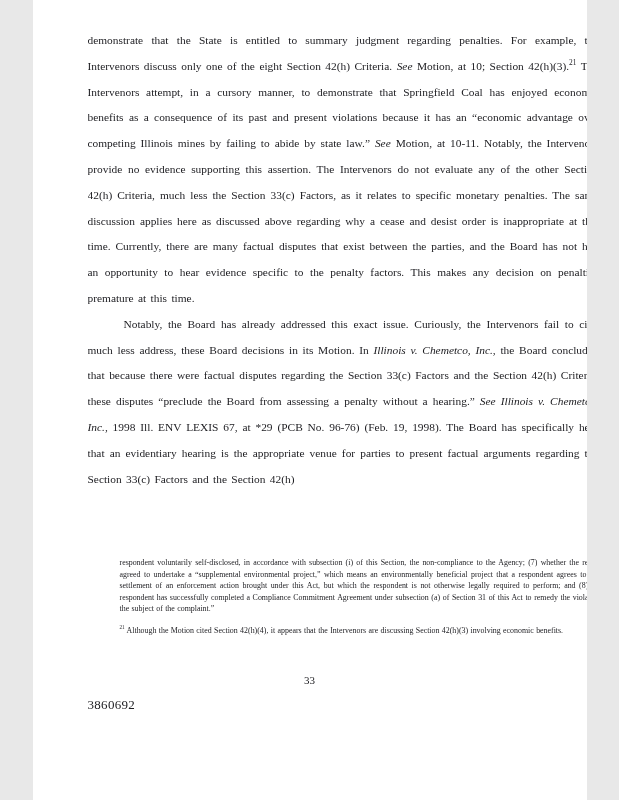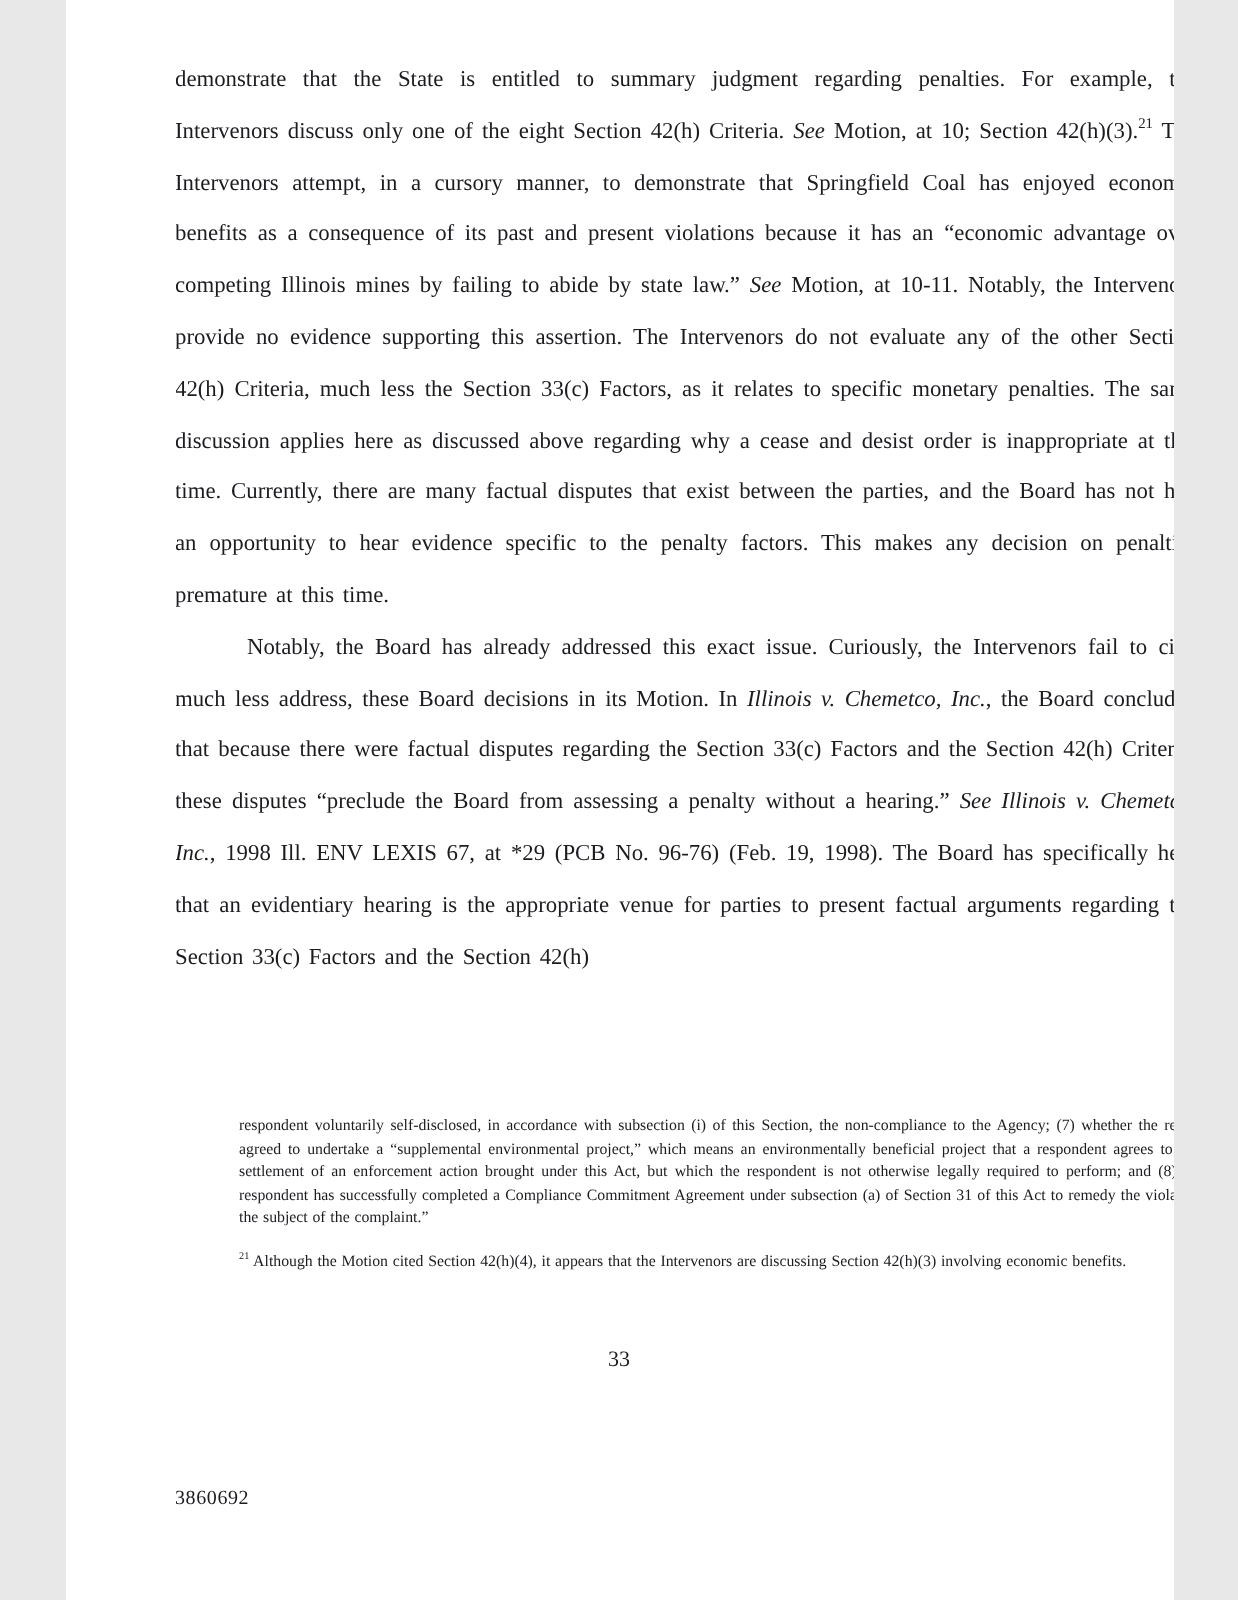--- a/index.html
+++ b/index.html
@@ -46,23 +46,22 @@
     top: 674px;
     left: 0;
     width: 100%;
     text-align: center;
     font-size: 11px;
   }
   .doc-number {
     position: absolute;
     top: 697px;
     left: 55px;
-    font-size: 10px;
+    font-size: 13px;
     letter-spacing: 0.3px;
-    margin-top: 47px;
   }
 </style>
 </head>
 <body>
 
 <div class="page">
 
   <div class="body-text">
     <p><span>demonstrate that the State is entitled to summary judgment regarding penalties.  For example, the Intervenors discuss only one of the eight Section 42(h) Criteria.  </span><span style="font-style: italic;">See</span><span> Motion, at 10; Section 42(h)(3).</span><sup>21</sup><span>  The Intervenors attempt, in a cursory manner, to demonstrate that Springfield Coal has enjoyed economic benefits as a consequence of its past and present violations because it has an “economic advantage over competing Illinois mines by failing to abide by state law.”  </span><span style="font-style: italic;">See</span><span> Motion, at 10-11.  Notably, the Intervenors provide no evidence supporting this assertion.  The Intervenors do not evaluate any of the other Section 42(h) Criteria, much less the Section 33(c) Factors, as it relates to specific monetary penalties.  The same discussion applies here as discussed above regarding why a cease and desist order is inappropriate at this time.  Currently, there are many factual disputes that exist between the parties, and the Board has not had an opportunity to hear evidence specific to the penalty factors.  This makes any decision on penalties premature at this time.</span></p>
     <p class="indented"><span>Notably, the Board has already addressed this exact issue.  Curiously, the Intervenors fail to cite, much less address, these Board decisions in its Motion.  In </span><span style="font-style: italic;">Illinois v. Chemetco, Inc.</span><span>, the Board concluded that because there were factual disputes regarding the Section 33(c) Factors and the Section 42(h) Criteria, these disputes “preclude the Board from assessing a penalty without a hearing.”  </span><span style="font-style: italic;">See Illinois v. Chemetco, Inc.</span><span>, 1998 Ill. ENV LEXIS 67, at *29 (PCB No. 96-76) (Feb. 19, 1998).  The Board has specifically held that an evidentiary hearing is the appropriate venue for parties to present factual arguments regarding the Section 33(c) Factors and the Section 42(h)</span></p>

